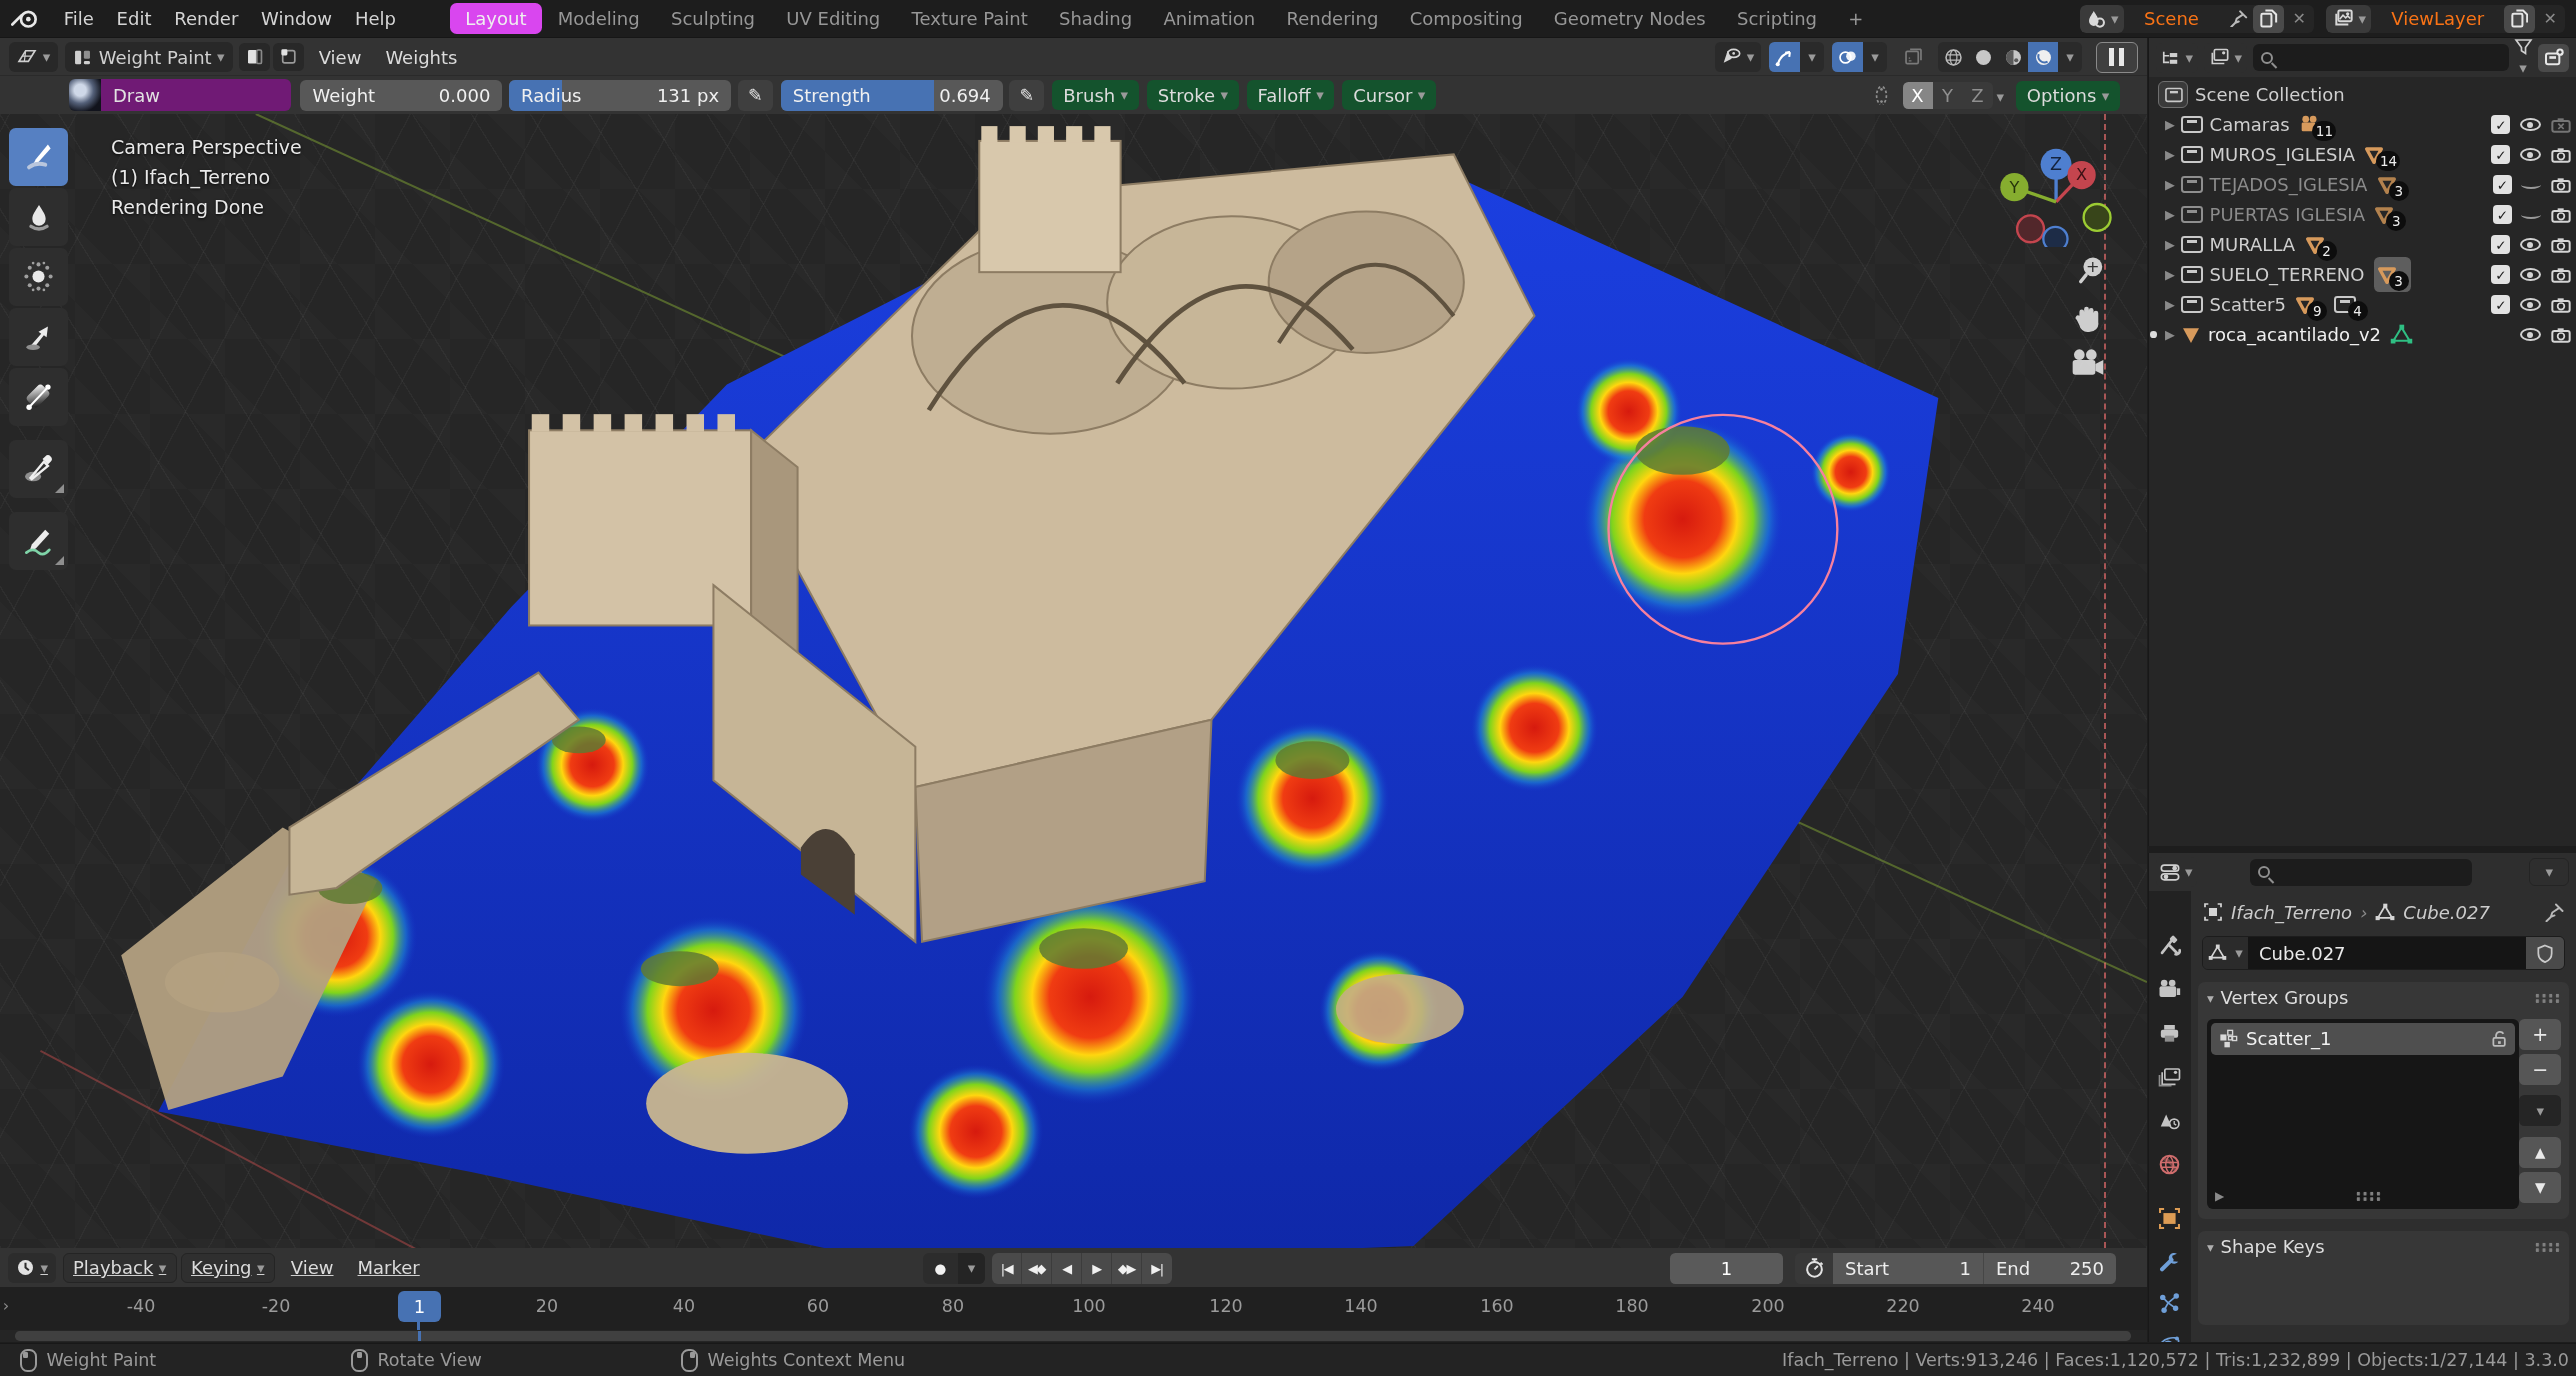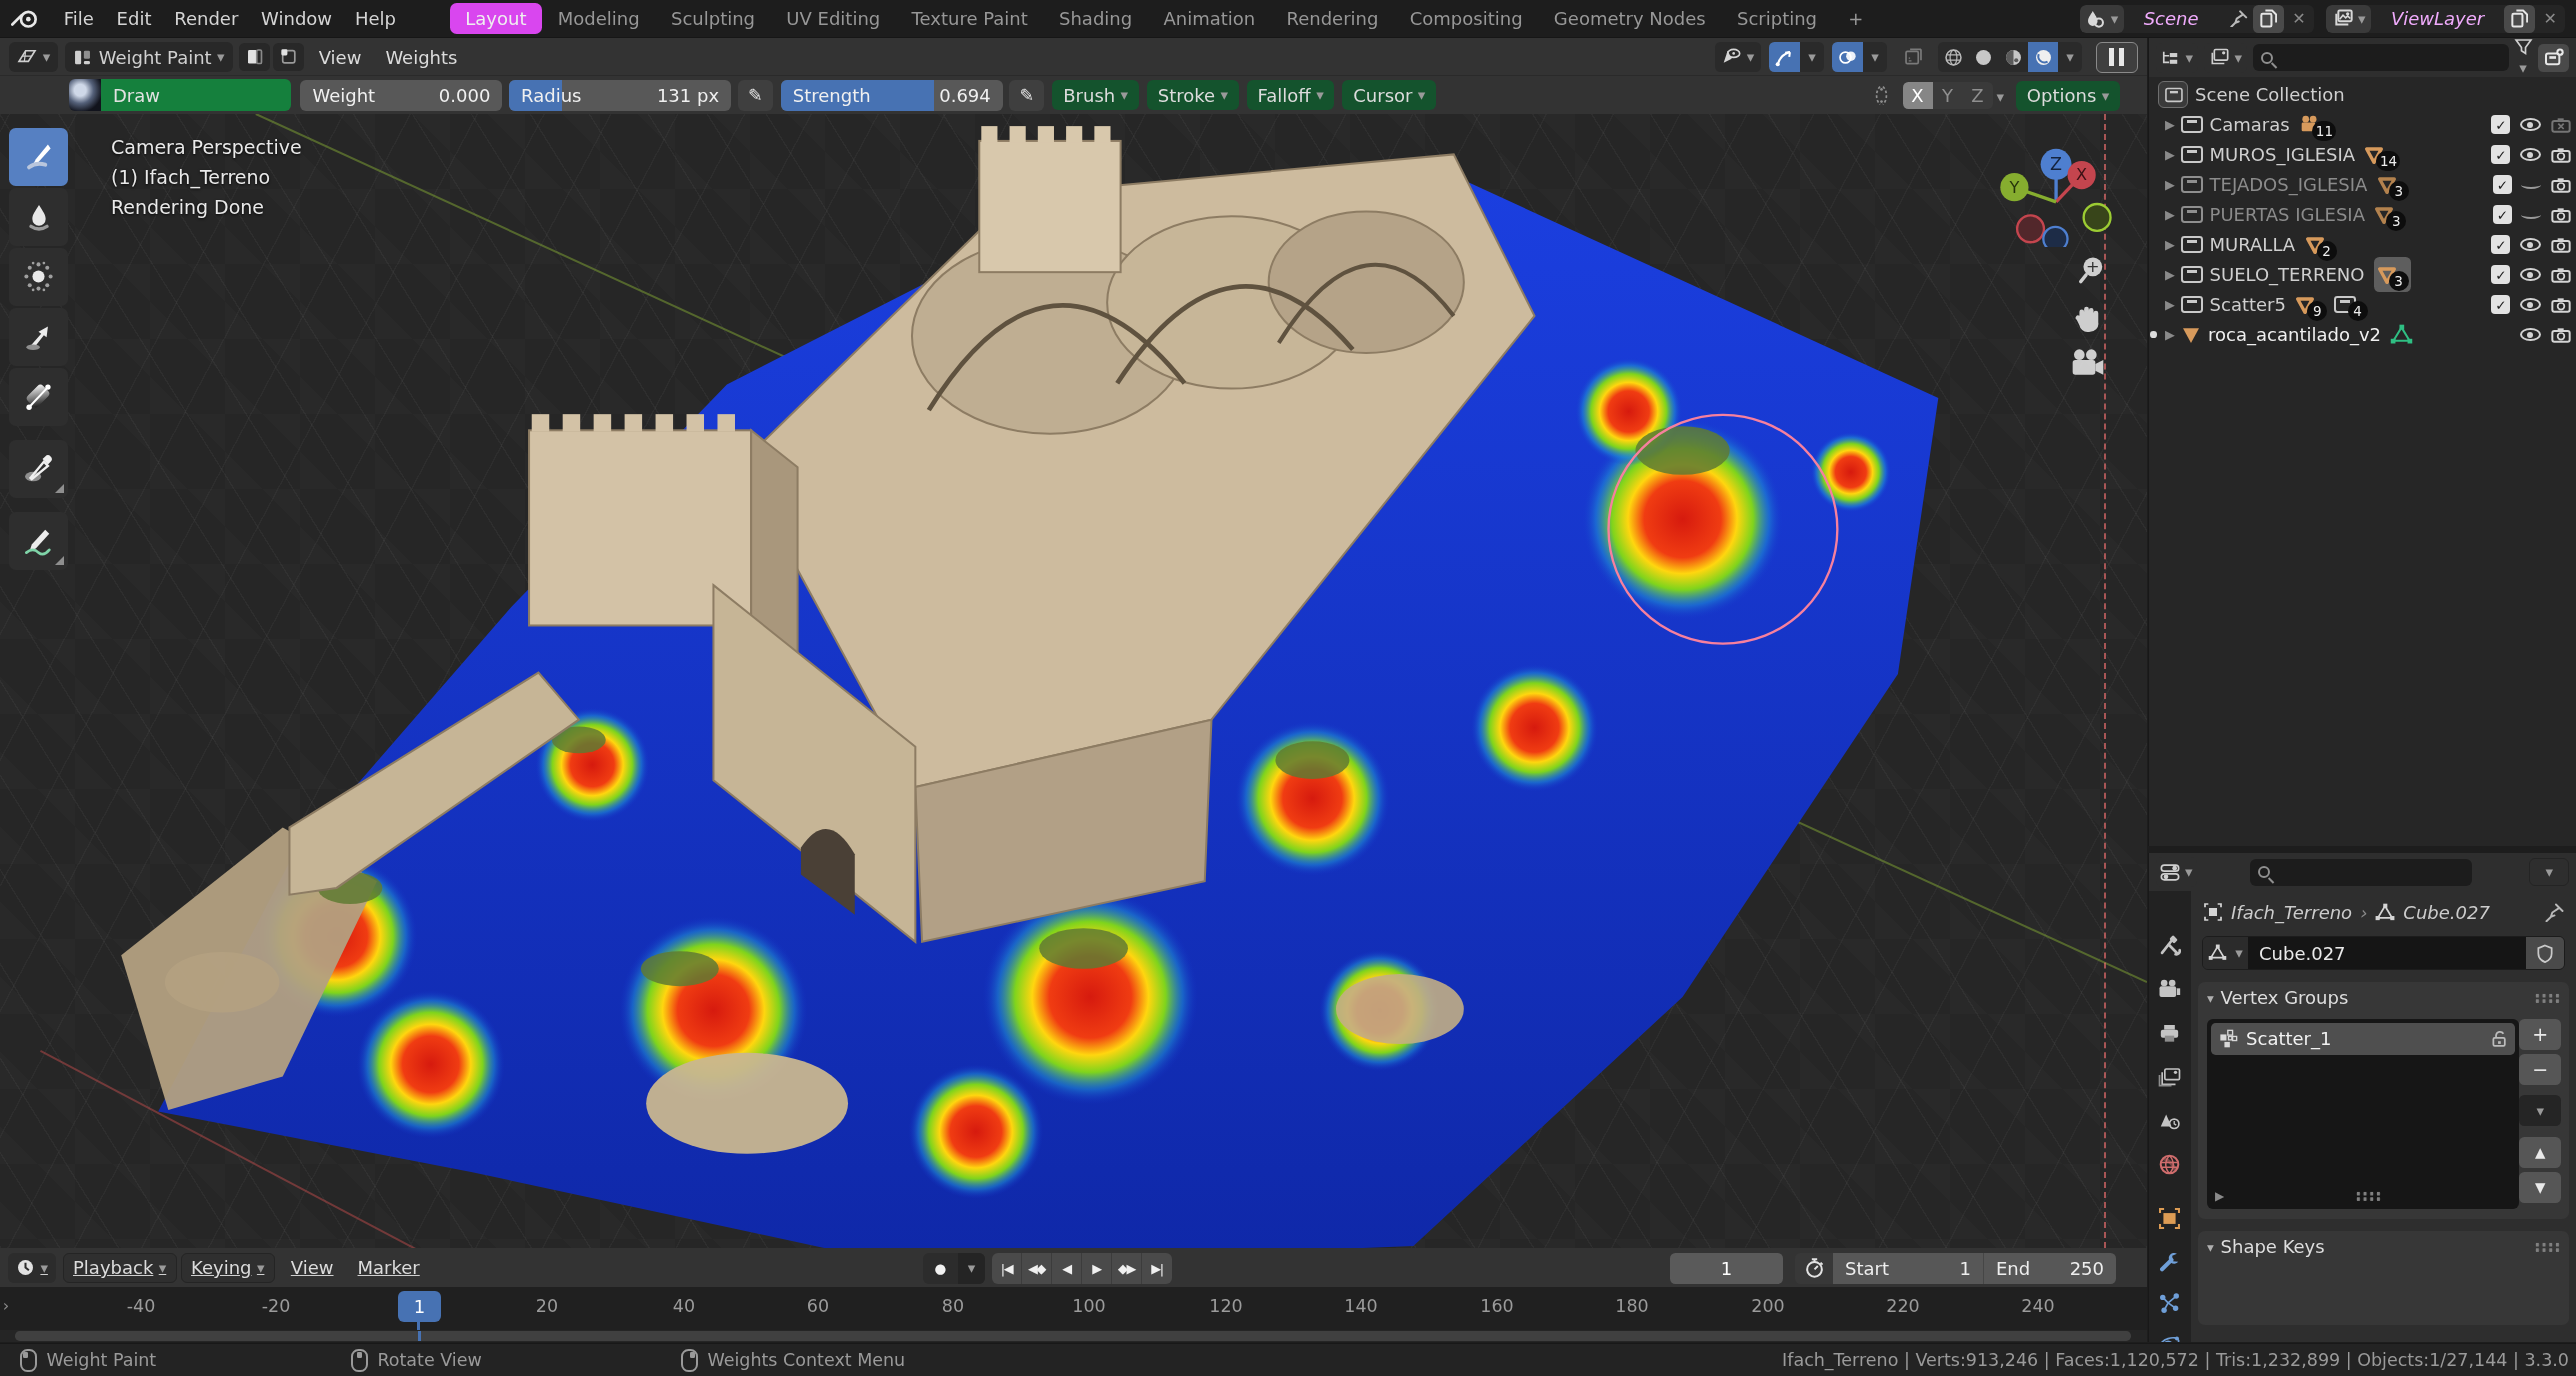--- a/index.html
+++ b/index.html
@@ -15,21 +15,21 @@
 
   
   #topbar { left:0; top:0; width:2576px; height:38px; background:#1d1d1d; display:flex; align-items:center; padding:0 10.8px; border-bottom:1.3px solid #161616;}
   .menu-item { color:#d5d5d5; margin:0 11.4px; cursor:default; }
   #ws-tabs { display:flex; margin-left:43px; height:30px; align-items:center; gap:1.3px;}
   .ws-tab { padding:4.7px 15px; border-radius:6.7px; color:#979797; white-space:nowrap; }
   .ws-tab.active { background:#d946ef; color:#efefef; }
   .topbar-right { margin-left:auto; display:flex; gap:12px; }
   .id-widget { background:#252525; border-radius:6px; height:28px; display:flex; align-items:center; overflow:hidden; }
   .id-icon-btn { background:#3a3a3a; height:28px; display:flex; align-items:center; padding:0 5.4px 0 6.7px; border-radius:6px; }
-  .id-label { padding:0 20px; color:#f0abfc; min-width:101px;font-style:italic; }
+  .id-label { padding:0 20px; color:#f97316; min-width:101px; }
   .sq-btn { width:31px; height:28px; display:flex; align-items:center; justify-content:center; background:#4a4a4a; border-radius:5.4px; }
   .x-btn { width:30px; height:28px; display:flex; align-items:center; justify-content:center; color:#8a8a8a; font-size:16px; }
 
   
   #vp-header { left:0; top:38px; width:2147px; height:38px; background:#333333; display:flex; align-items:center; padding:0 9.4px; }
   .hdr-btn { background:#282828; border-radius:6px; height:30px; display:flex; align-items:center; padding:0 8px; margin-right:6.7px; }
   .mask-btn { width:31px; height:28px; background:#282828; border-radius:5.4px; margin-right:2.7px; display:flex; align-items:center; justify-content:center; }
   .hdr-menu { color:#dcdcdc; margin:0 12px; }
   #vp-header-right { margin-left:auto; display:flex; align-items:center; }
   .tgl { height:30px; display:flex; align-items:center; justify-content:center; border-radius:5.4px; background:#2a2a2a; }
@@ -37,21 +37,21 @@
   .shade-group { display:flex; background:#2a2a2a; border-radius:5.4px; overflow:hidden; height:30px; margin-left:9.4px;}
   .shade-cell { width:30px; display:flex; align-items:center; justify-content:center; }
   .shade-cell.active { background:#4772b3; }
   .pause-btn { width:42px; height:31px; border:1.3px solid #8a8a8a; background:#3f3f3f; border-radius:6px; display:flex; gap:5.4px; align-items:center; justify-content:center; margin-left:13.5px; }
   .pause-btn i { display:block; width:4.7px; height:17.5px; background:#e8e8e8; }
 
   
   #tool-settings { left:0; top:75px; width:2147px; height:39px; background:#333333; border-top:1.3px solid #2a2a2a; display:flex; align-items:center; padding-left:69px; }
   .brush-combo { display:flex; height:32px; border-radius:6px; overflow:hidden; margin-right:9.4px;}
   .brush-thumb { width:32px; height:32px; background:radial-gradient(circle at 35% 35%, #cfd8e8 0 20%, #55617a 45%, #11131c 75%); }
-  .brush-name { width:190px; background:#15803d; color:#e2e2e2; display:flex; align-items:center; padding-left:12px; }
+  .brush-name { width:190px; background:#701a75; color:#e2e2e2; display:flex; align-items:center; padding-left:12px; }
   .slider { height:31px; border-radius:6px; background:#585858; position:relative; overflow:hidden; display:flex; align-items:center; justify-content:space-between; padding:0 12px; margin-right:6.7px; color:#f0f0f0; }
   .slider .fill { position:absolute; left:0; top:0; bottom:0; background:#4772b3; }
   .slider span { position:relative; }
   .pen-btn { width:35px; height:31px; background:#3f3f3f; border-radius:6px; display:flex; align-items:center; justify-content:center; margin-right:8px; color:#e0e0e0; font-size:17.5px;}
   .dd-btn { background:#14532d; border-radius:6px; height:30px; display:flex; align-items:center; padding:0 10.8px; margin-right:8px; color:#dcdcdc; }
   #ts-right { position:absolute; right:27px; top:4px; height:31px; display:flex; align-items:center; }
   .xyz-group { display:flex; background:#3a3a3a; border-radius:5.4px; overflow:hidden; height:27px; margin:0 4px; }
   .xyz-cell { width:30px; display:flex; align-items:center; justify-content:center; color:#8f8f8f; }
   .xyz-cell.active { background:#868686; color:#fff; }
 

